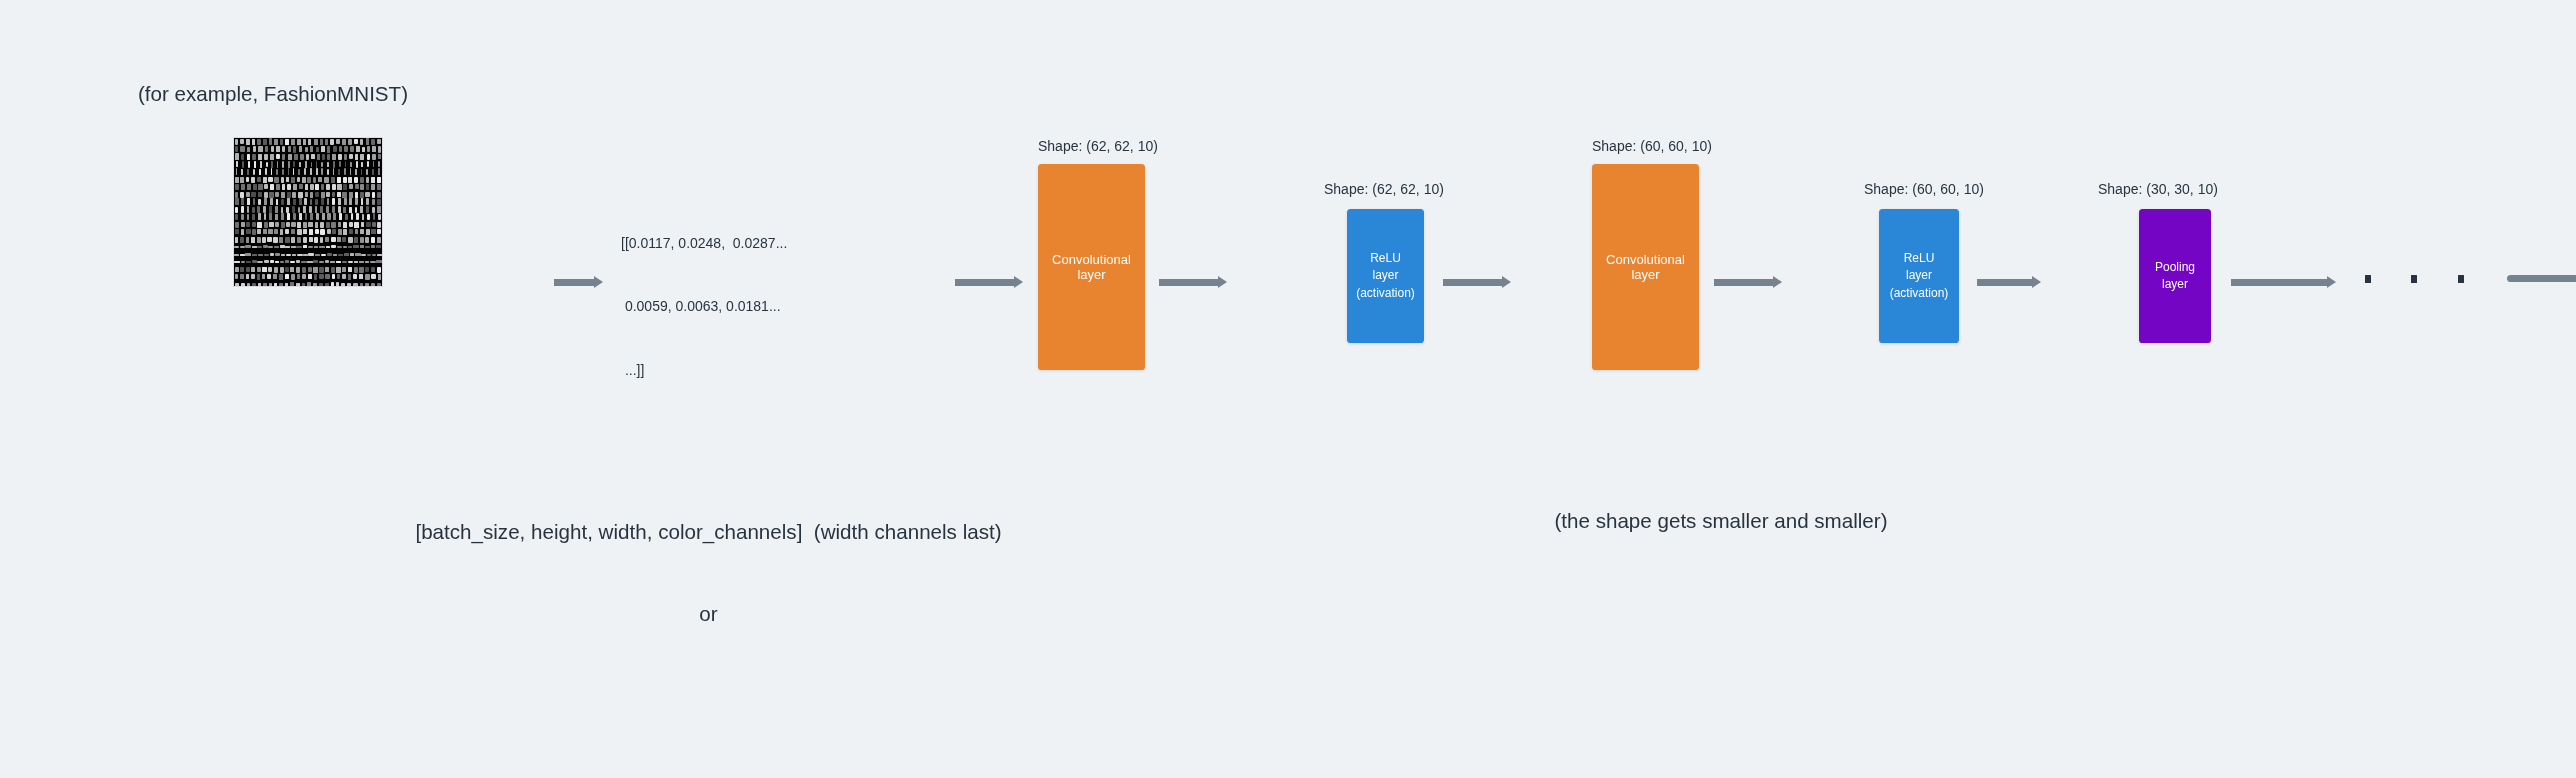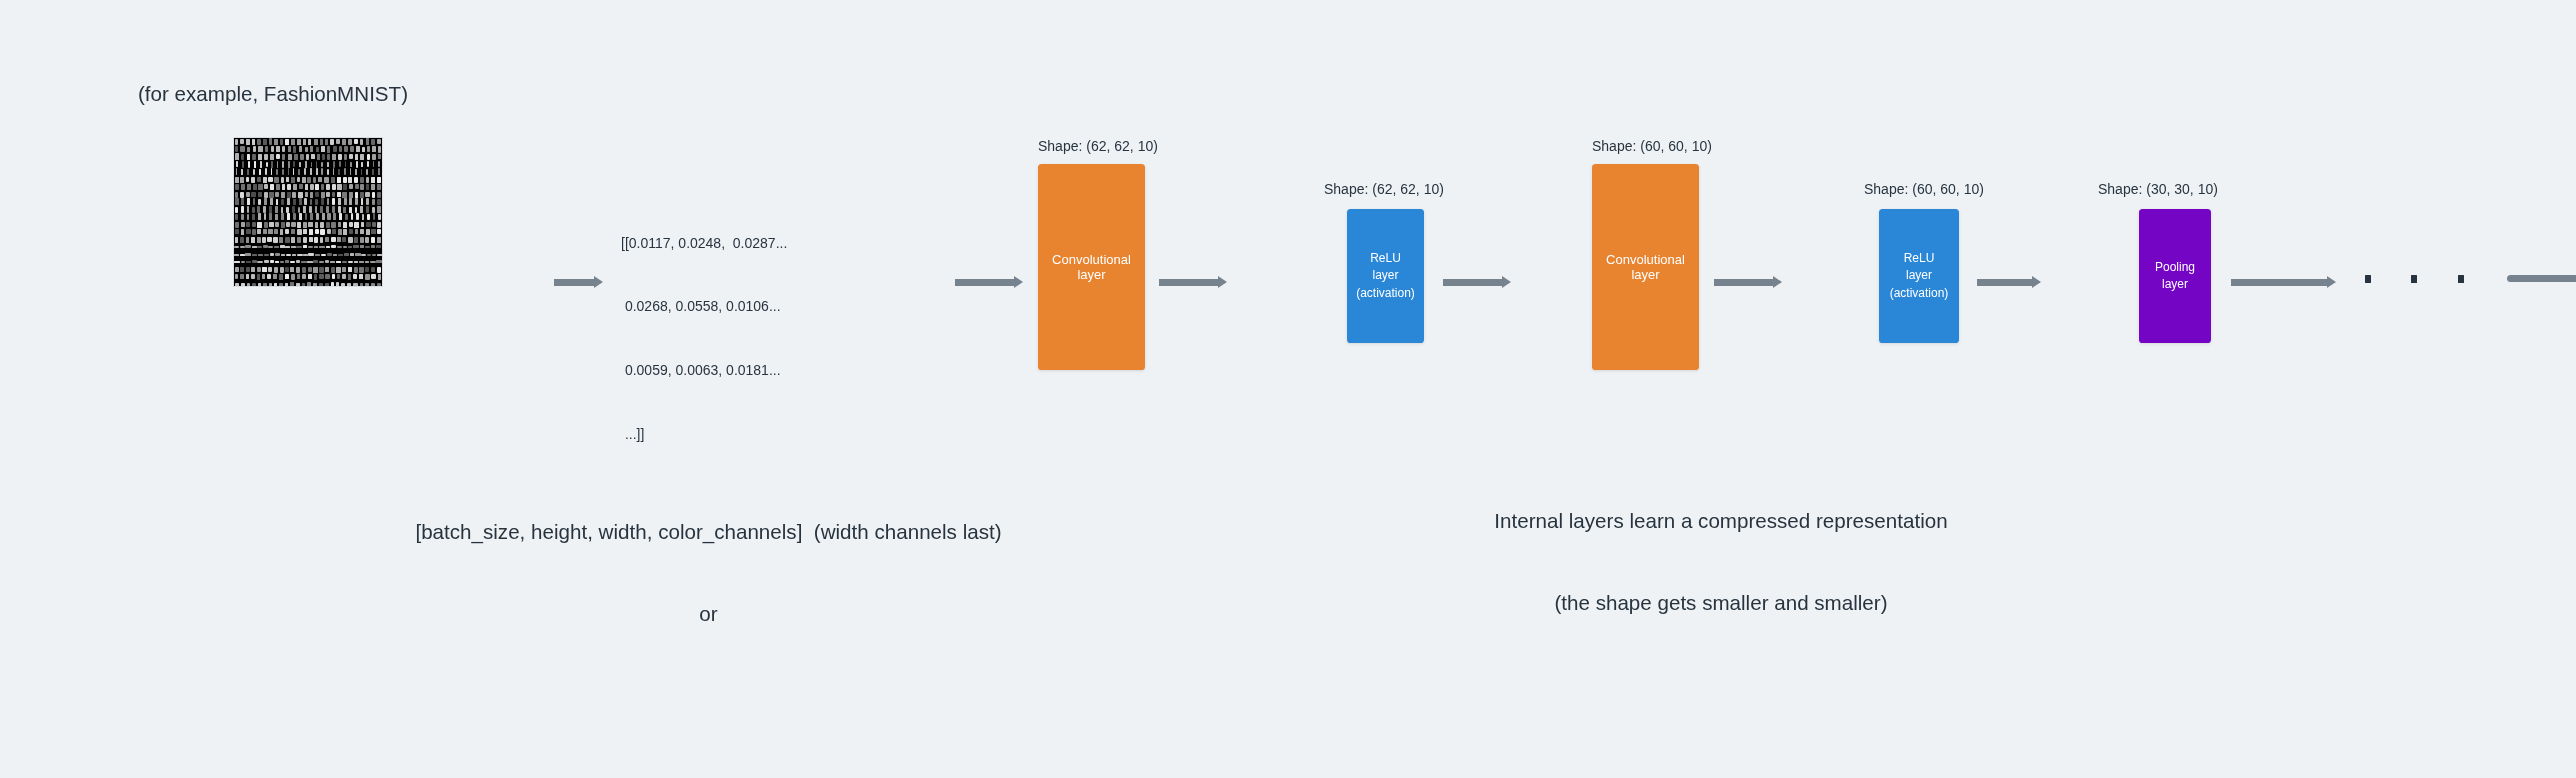--- a/index.html
+++ b/index.html
@@ -1677,21 +1677,20 @@
             <div style="width:3.6px;height:4.1px;background:rgb(115,115,115);border-radius:1px;"></div>
           </div>
         </div>
       </div>
   </div>
 
   <div class="arrow" style="left:554px; top:279px; width:40px;"></div>
 
   <div class="abs txt t-tensor" style="left:621px; top:190px; width:319px;">
     <div>[[0.0117, 0.0248,  0.0287...</div>
-    <div> 0.0268, 0.0558, 0.0106...</div>
     <div> 0.0059, 0.0063, 0.0181...</div>
     <div> ...]]</div>
   </div>
 
   <div class="arrow" style="left:955px; top:279px; width:59px;"></div>
 
   <div class="abs txt t-caption c" style="left:165px; top:464px; width:1087px;">
     <div>[batch_size, height, width, color_channels]  (width channels last)</div>
     <div>or</div>
     
@@ -1750,21 +1749,20 @@
     <div class="dot" style="left:93px; top:0px;"></div>
   </div>
 
   <div class="abs" style="left:2507px; top:134px; width:216px; height:294px;">
 
     <div class="plainline" style="left:0px; top:141px; width:126px; height:6.7px; border-radius:3.6px;"></div>
 
   </div>
 
   <div class="abs txt t-caption c" style="left:1278px; top:453px; width:886px;">
-    <div>Internal layers learn a compressed representation</div>
     <div>(the shape gets smaller and smaller)</div>
   </div>
 
   <div class="abs txt t-caption c" style="left:2452px; top:607px; width:644px;">
     <div>Linear output layer</div>
     <div>(same shape as number of classes)</div>
   </div>
 
 </div>
 

